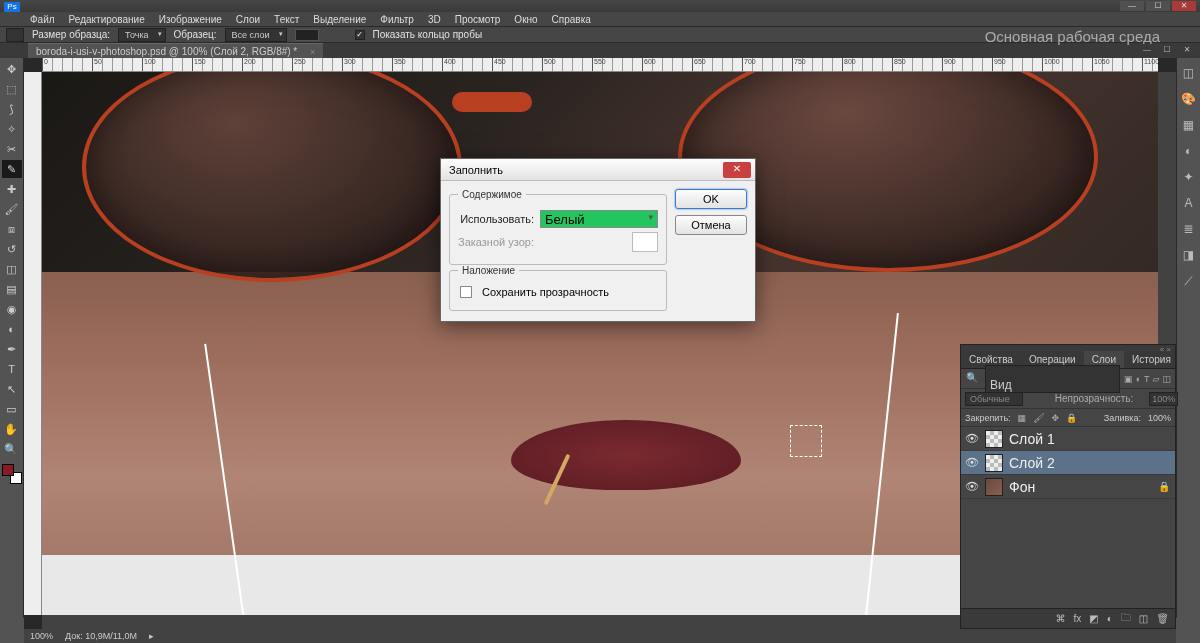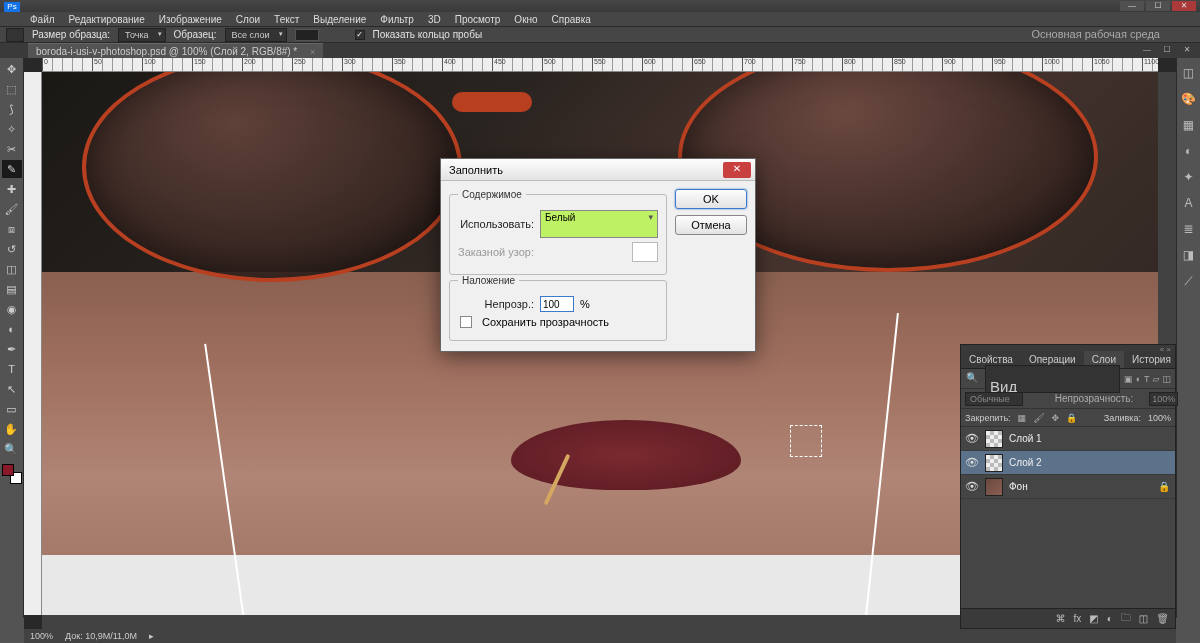--- a/index.html
+++ b/index.html
@@ -16,21 +16,21 @@
 .opt-drop{background:#333;border:1px solid #222;padding:1px 16px 1px 6px;font-size:9px;position:relative;color:#ccc}
 .opt-drop::after{content:"▾";position:absolute;right:3px;top:1px;font-size:7px}
 .opt-swatch{width:24px;height:12px;background:#222;border:1px solid #555}
 .opt-chk{width:10px;height:10px;background:#333;border:1px solid #222;display:inline-block;vertical-align:middle}
 .opt-chk.on::after{content:"✓";color:#fff;font-size:8px;line-height:8px;display:block;text-align:center}
 .doc-tab-row{height:16px;background:#3a3a3a;border-top:1px solid #2a2a2a;display:flex;align-items:flex-start;padding-left:28px;font-size:10px;color:#ccc}
 .doc-tab{padding:2px 8px;background:#535353;border-top:1px solid #666}
 .doc-tab .x{margin-left:10px;font-size:9px;color:#888}
 .doc-ctrl{position:absolute;right:4px;top:44px;display:flex;gap:2px}
 .doc-ctrl span{width:18px;height:12px;background:#3a3a3a;color:#bbb;font-size:8px;text-align:center;line-height:12px}
-.workspace-btn{position:absolute;right:40px;top:28px;font-size:11px;color:#aaa}
+.workspace-btn{position:absolute;right:40px;top:28px;font-size:15px;color:#aaa}
 
 .toolbar-left{position:absolute;left:0;top:58px;width:24px;height:560px;background:#535353;border-right:1px solid #2a2a2a;display:flex;flex-direction:column;align-items:center;padding-top:2px;gap:2px}
 .tool{width:20px;height:18px;display:flex;align-items:center;justify-content:center;color:#ccc}
 .tool.sel{background:#1a1a1a}
 .fgbg{width:20px;height:20px;position:relative;margin-top:4px}
 .fgbg .bg{position:absolute;right:0;bottom:0;width:12px;height:12px;background:#fff;border:1px solid #000}
 .fgbg .fg{position:absolute;left:0;top:0;width:12px;height:12px;background:#8a1a2a;border:1px solid #000}
 
 .toolbar-right{position:absolute;right:0;top:58px;width:24px;height:560px;background:#535353;border-left:1px solid #2a2a2a;display:flex;flex-direction:column;align-items:center;padding-top:6px;gap:8px}
 .ricon{width:18px;height:18px;display:flex;align-items:center;justify-content:center;color:#bbb;font-size:12px}
@@ -63,47 +63,47 @@
 .dlg-body{padding:8px 8px 10px;display:flex;gap:8px}
 .dlg-left{flex:1}
 .dlg-right{width:72px;display:flex;flex-direction:column;gap:6px}
 .dlg-btn{height:20px;background:linear-gradient(#fdfdfd,#e3e3e3);border:1px solid #888;border-radius:3px;font-size:11px;text-align:center;line-height:18px}
 .dlg-btn.ok{border-color:#3a7acc;box-shadow:0 0 2px #3a7acc}
 fieldset{border:1px solid #bbb;border-radius:3px;padding:6px 8px 8px;}
 legend{font-size:10px;padding:0 4px;color:#333}
 .frow{display:flex;align-items:center;gap:6px;margin:4px 0;font-size:11px}
 .frow label{flex:0 0 76px;text-align:right;color:#222}
 .frow label.dis{color:#999}
-.dd{flex:1;height:28px;background:#bef264;border:1px solid #888;font-size:10px;padding:1px 4px;position:relative}
+.dd{flex:1;height:18px;background:#22c55e;border:1px solid #888;font-size:13px;padding:1px 4px;position:relative}
 .dd::after{content:"▾";position:absolute;right:4px;top:1px;font-size:9px;color:#555}
 .pattern-sw{width:26px;height:20px;background:#fff;border:1px solid #bbb}
 .inp{width:34px;height:16px;background:#fff;border:1px solid #3a7acc;font-size:10px;padding:0 2px;color:#000}
 .chk{width:12px;height:12px;border:1px solid #888;background:#fff;display:inline-block;vertical-align:middle;margin-right:4px}
 
 .panels{position:absolute;right:24px;top:344px;width:216px;bottom:14px;background:#454545;border:1px solid #222;display:flex;flex-direction:column;font-size:10px}
 .p-drag{height:6px;background:#3a3a3a;text-align:right;color:#888;font-size:8px;padding-right:4px}
 .p-tabs{height:18px;background:#383838;display:flex;align-items:flex-end;border-bottom:1px solid #222}
 .p-tab{padding:3px 8px;color:#ccc;font-size:10px}
 .p-tab.act{background:#454545}
 .p-filter{height:20px;display:flex;align-items:center;padding:2px 4px;gap:4px;border-bottom:1px solid #333}
 .p-search{width:16px;height:14px;color:#aaa;font-size:10px;text-align:center}
-.p-kind{flex:1;background:#333;border:1px solid #222;height:28px;font-size:15px;padding:12px 4px;color:#ccc}
+.p-kind{flex:1;background:#333;border:1px solid #222;height:28px;font-size:12px;padding:12px 4px;color:#ccc}
 .p-ficons{display:flex;gap:3px;color:#aaa;font-size:9px}
 .p-blend{height:20px;display:flex;align-items:center;padding:2px 4px;gap:16px;border-bottom:1px solid #333;color:#aaa}
 .p-blend .dd2{background:#333;border:1px solid #222;padding:1px 12px 1px 4px;font-size:9px;position:relative;color:#888}
 .p-blend .num{width:34px;background:#333;border:1px solid #222;font-size:9px;text-align:right;padding:1px 2px;color:#888}
 .p-lock{height:18px;display:flex;align-items:center;padding:2px 4px;gap:7px;border-bottom:1px solid #333;font-size:9px;color:#ccc}
 .p-lock .ic{color:#aaa;font-size:9px}
 .layers{flex:1;overflow:auto}
 .layer{height:24px;display:flex;align-items:center;padding:0 4px;gap:6px;border-bottom:1px solid #3a3a3a}
 .layer.sel{background:#5b728a}
 .eye{width:14px;text-align:center;color:#ddd;font-size:11px}
 .thumb{width:18px;height:18px;background-image:linear-gradient(45deg,#bbb 25%,transparent 25%,transparent 75%,#bbb 75%),linear-gradient(45deg,#bbb 25%,#eee 25%,#eee 75%,#bbb 75%);background-size:8px 8px;background-position:0 0,4px 4px;border:1px solid #222}
 .thumb.img{background:linear-gradient(135deg,#6a4840,#8a6050)}
-.lname{flex:1;font-size:10px;color:#eee}
+.lname{flex:1;font-size:14px;color:#eee}
 .llock{color:#ccc;font-size:10px}
 .p-foot{height:20px;background:#3a3a3a;display:flex;align-items:center;justify-content:flex-end;gap:8px;padding:0 6px;border-top:1px solid #222;color:#bbb;font-size:10px}
 
 .statusbar{position:absolute;left:24px;right:24px;bottom:0;height:14px;background:#424242;display:flex;align-items:center;padding:0 6px;font-size:9px;color:#ccc;gap:12px}
 </style>
 </head>
 <body>
 
 <div class="titlebar">
   <div class="ps">Ps</div>
@@ -251,25 +251,20 @@
           <label>Использовать:</label>
           <div class="dd">Белый</div>
         </div>
         <div class="frow">
           <label class="dis" style="flex:1;text-align:left">Заказной узор:</label>
           <div class="pattern-sw"></div>
         </div>
       </fieldset>
       <fieldset>
         <legend>Наложение</legend>
-        <div class="frow">
-          <label>Непрозр.:</label>
-          <input class="inp" value="100" style="">
-          <span>%</span>
-        </div>
         <div class="frow" style="padding-left:2px">
           <span class="chk"></span>
           <span>Сохранить прозрачность</span>
         </div>
       </fieldset>
     </div>
     <div class="dlg-right">
       <div class="dlg-btn ok">OK</div>
       <div class="dlg-btn">Отмена</div>
     </div>

